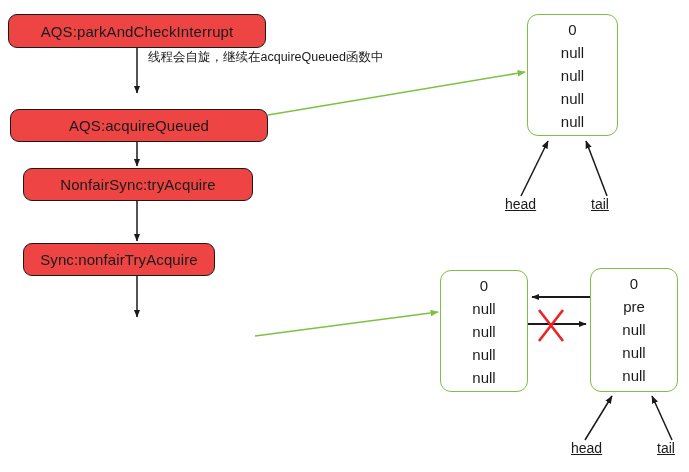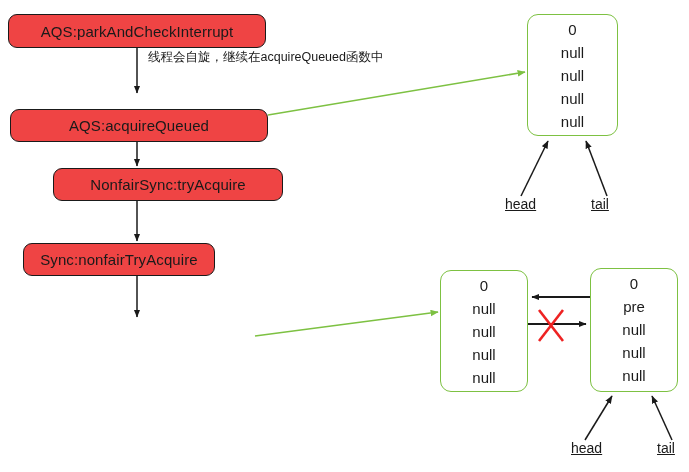--- a/index.html
+++ b/index.html
@@ -135,21 +135,21 @@
   </svg>
 
   <div class="flow-box" style="left:8px; top:14px; width:258px; height:34px;">
     <span>AQS:parkAndCheckInterrupt</span>
   </div>
 
   <div class="flow-box" style="left:10px; top:109px; width:258px; height:33px;">
     <span>AQS:acquireQueued</span>
   </div>
 
-  <div class="flow-box" style="left:23px; top:168px; width:230px; height:33px;margin-left:30px;">
+  <div class="flow-box" style="left:23px; top:168px; width:230px; height:33px;">
     <span>NonfairSync:tryAcquire</span>
   </div>
 
   <div class="flow-box" style="left:23px; top:243px; width:192px; height:33px;">
     <span>Sync:nonfairTryAcquire</span>
   </div>
 
 
   <div class="annot" style="left:148px; top:49px;">
     <span class="ln">线程会自旋，继续在acquireQueued函数中</span>

